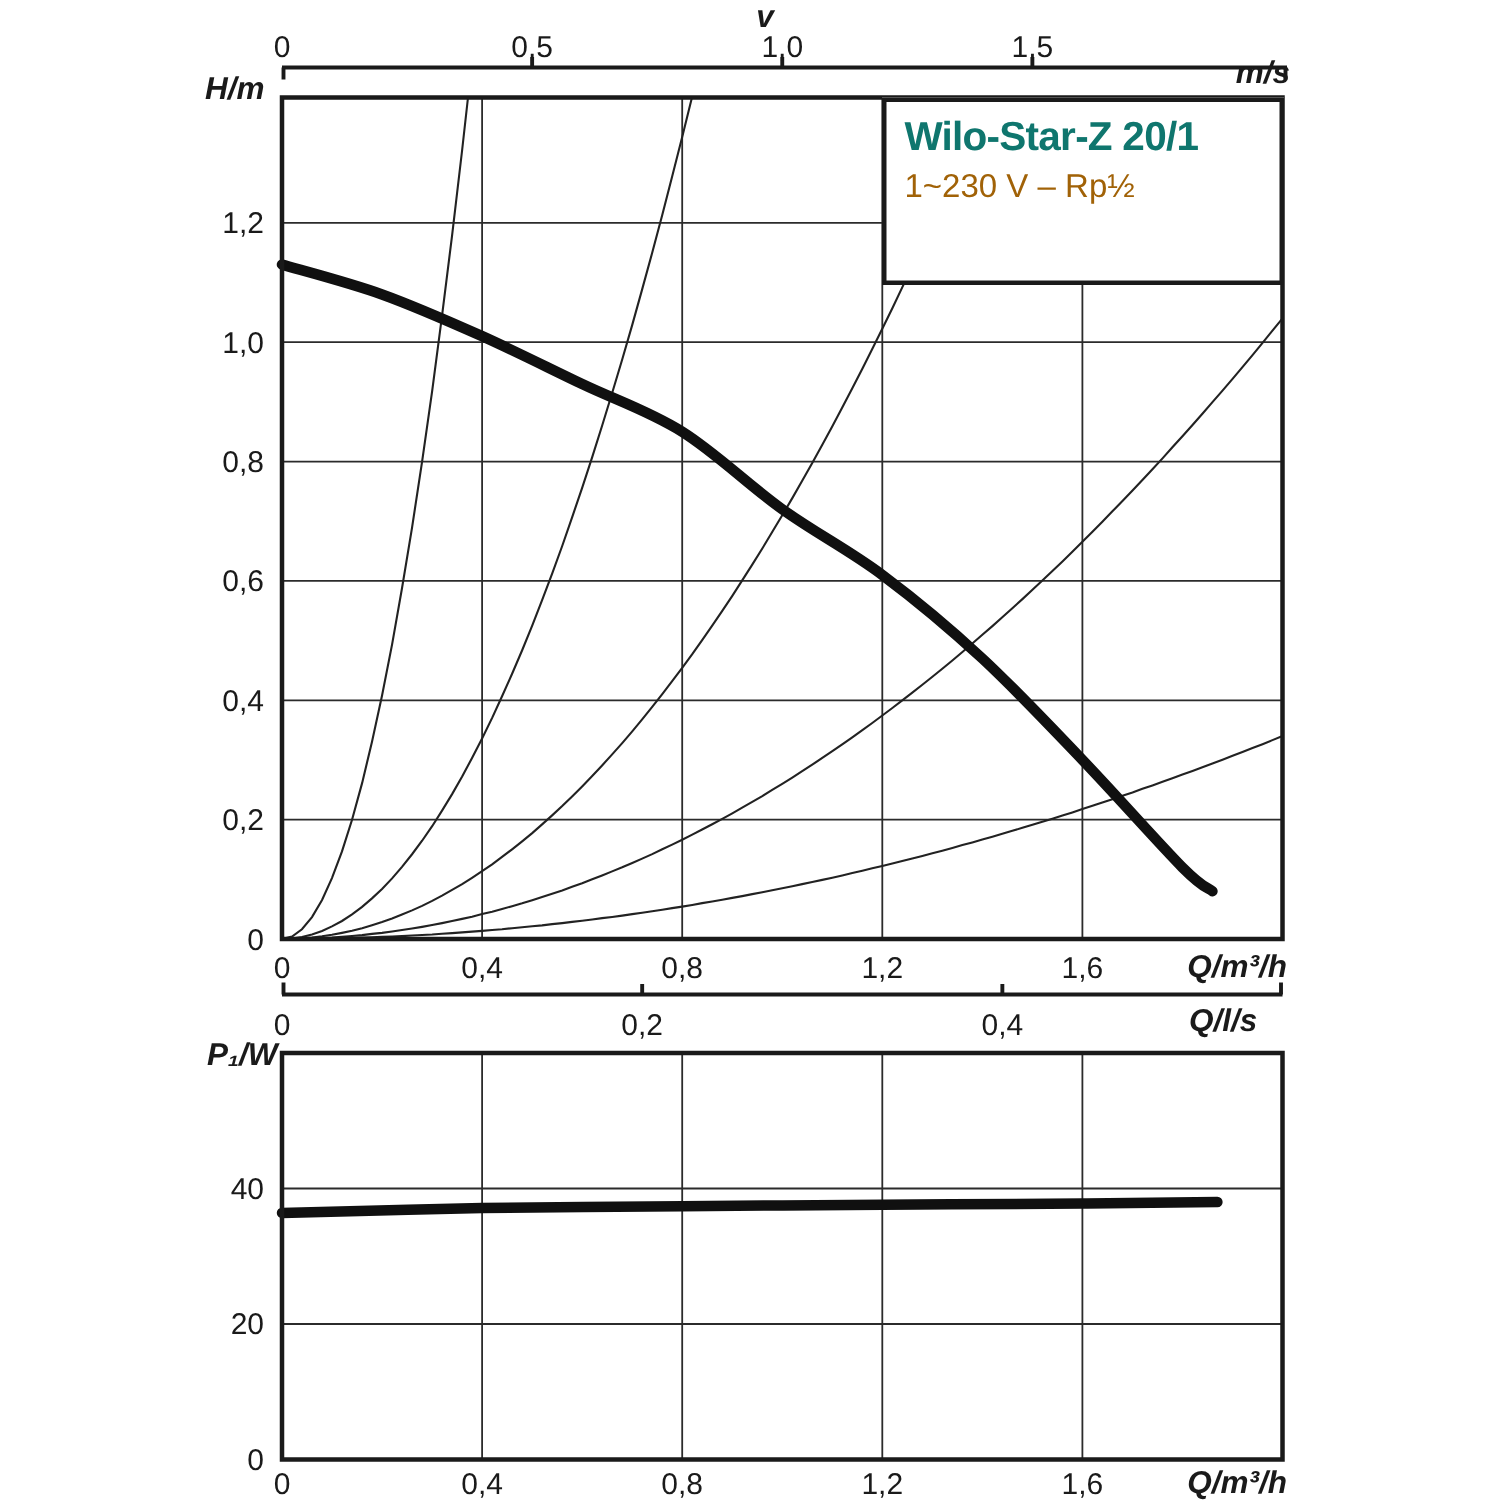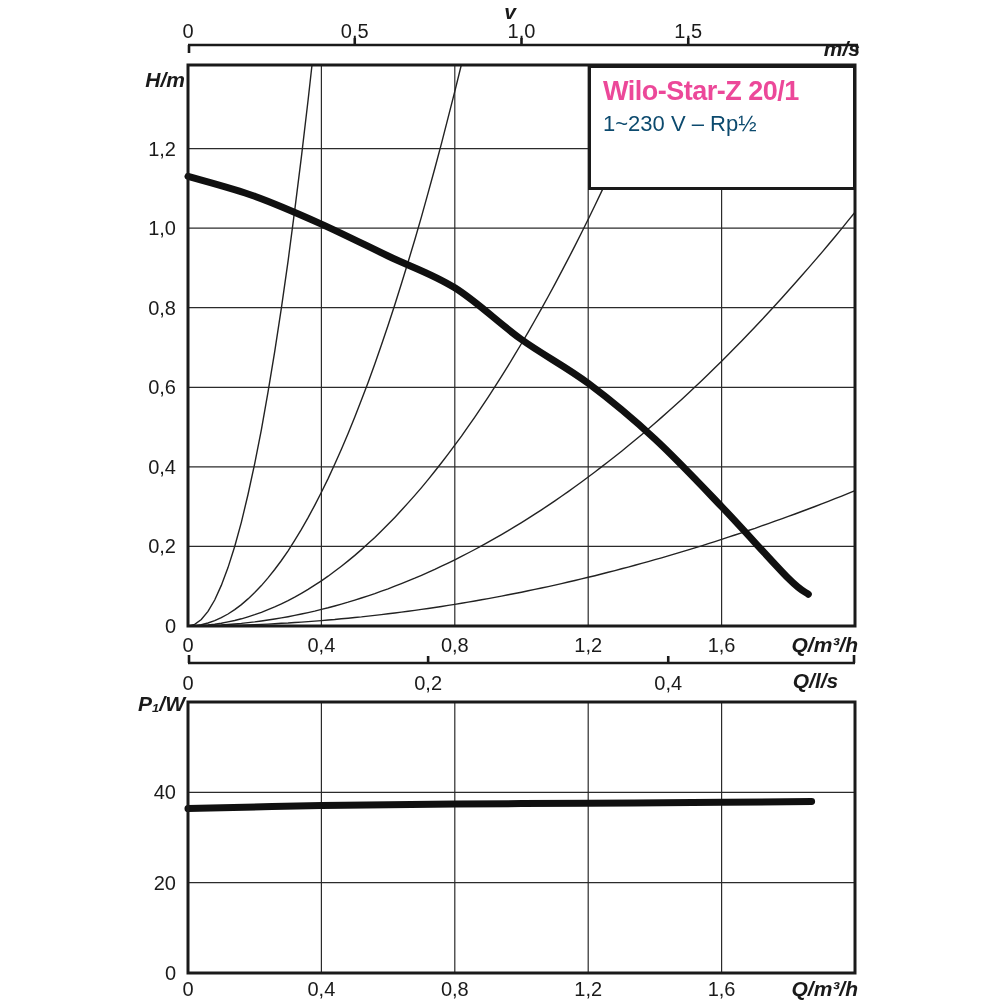--- a/index.html
+++ b/index.html
@@ -10,22 +10,22 @@
   .syscurve{stroke:#222222;stroke-width:1.4;fill:none;}
   .maincurve{stroke:#101010;stroke-width:7;fill:none;stroke-linecap:round;stroke-linejoin:round;}
   .frame{stroke:#1a1a1a;stroke-width:3;fill:none;}
   .axisline{stroke:#1a1a1a;stroke-width:2.6;fill:none;}
   .tick{font-family:"Liberation Sans","DejaVu Sans",sans-serif;font-size:20px;fill:#1a1a1a;}
   .tc{text-anchor:middle;}
   .tr{text-anchor:end;}
   .qty{position:absolute;font-style:italic;font-weight:bold;font-size:21px;color:#1a1a1a;white-space:nowrap;}
   .titlebox{position:absolute;left:588px;top:65px;width:268px;height:125px;background:#ffffff;
             border:3px solid #1a1a1a;box-sizing:border-box;padding:8px 8px 0 12px;}
-  .model{font-weight:bold;font-size:27px;color:#ec4899;letter-spacing:-0.5px;}
-  .spec{font-size:22px;color:#0c4a6e;margin-top:4px;}
+  .model{font-weight:bold;font-size:27px;color:#0f766e;letter-spacing:-0.5px;}
+  .spec{font-size:22px;color:#a16207;margin-top:4px;}
 </style>
 </head>
 <body>
 
 <div class="stage">
 
   <svg id="chart-svg" width="1000" height="1000">
       <text x="188" y="652" class="tick tc">0</text>
       <line x1="321.4" y1="65" x2="321.4" y2="626" class="grid"></line>
       <text x="321.4" y="652" class="tick tc">0,4</text>
@@ -87,21 +87,21 @@
       <text x="188" y="690" class="tick tc">0</text>
       <line x1="428.12" y1="656" x2="428.12" y2="663" class="axisline"></line>
       <text x="428.12" y="690" class="tick tc">0,2</text>
       <line x1="668.24" y1="656" x2="668.24" y2="663" class="axisline"></line>
       <text x="668.24" y="690" class="tick tc">0,4</text>
     </svg>
 
   <div class="qty" style="left:495px;top:0px;width:30px;text-align:center;">v</div>
   <div class="qty" style="left:800px;top:37px;width:60px;text-align:right;">m/s</div>
 
-  <div class="qty" style="left:128px;top:68px;width:57px;text-align:right;">H/m</div>
+  <div class="qty" style="left:128px;top:48px;width:57px;text-align:center;">H/m</div>
   <div class="qty" style="left:754px;top:633px;width:104px;text-align:right;">Q/m³/h</div>
 
   <div class="qty" style="left:773px;top:669px;width:85px;text-align:center;">Q/l/s</div>
 
   <div class="qty" style="left:128px;top:692px;width:57px;text-align:right;">P₁/W</div>
   <div class="qty" style="left:754px;top:977px;width:104px;text-align:right;">Q/m³/h</div>
 
   <div class="titlebox">
     <div class="model">Wilo-Star-Z 20/1</div>
     <div class="spec">1~230 V – Rp½</div>

